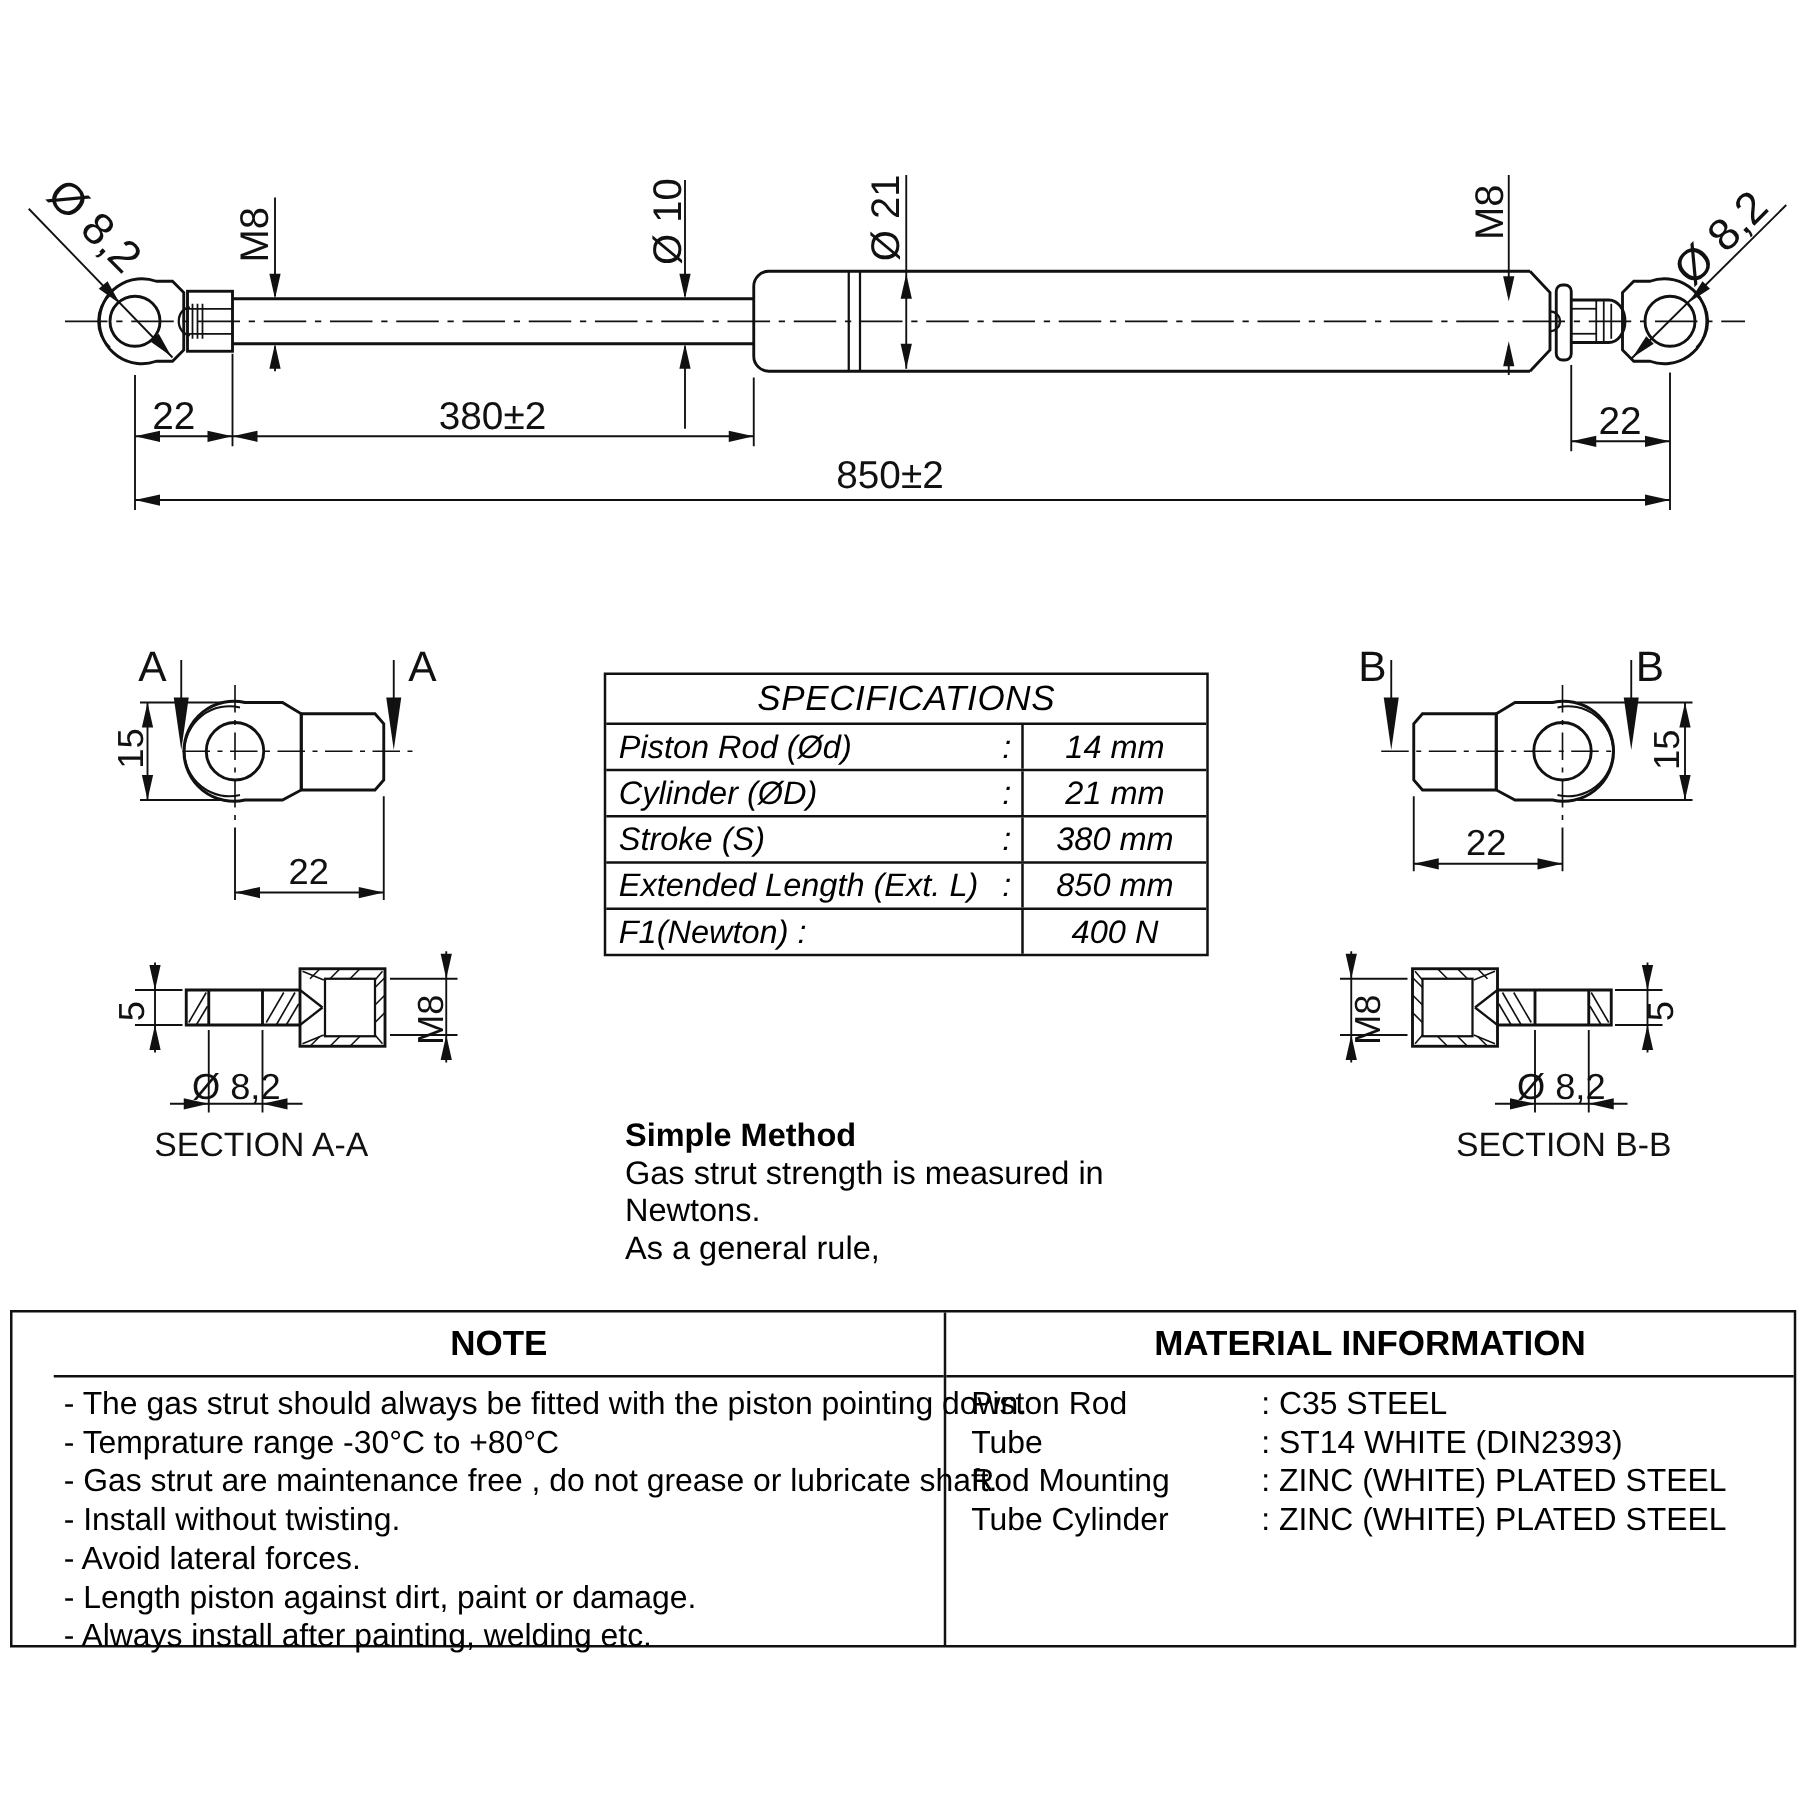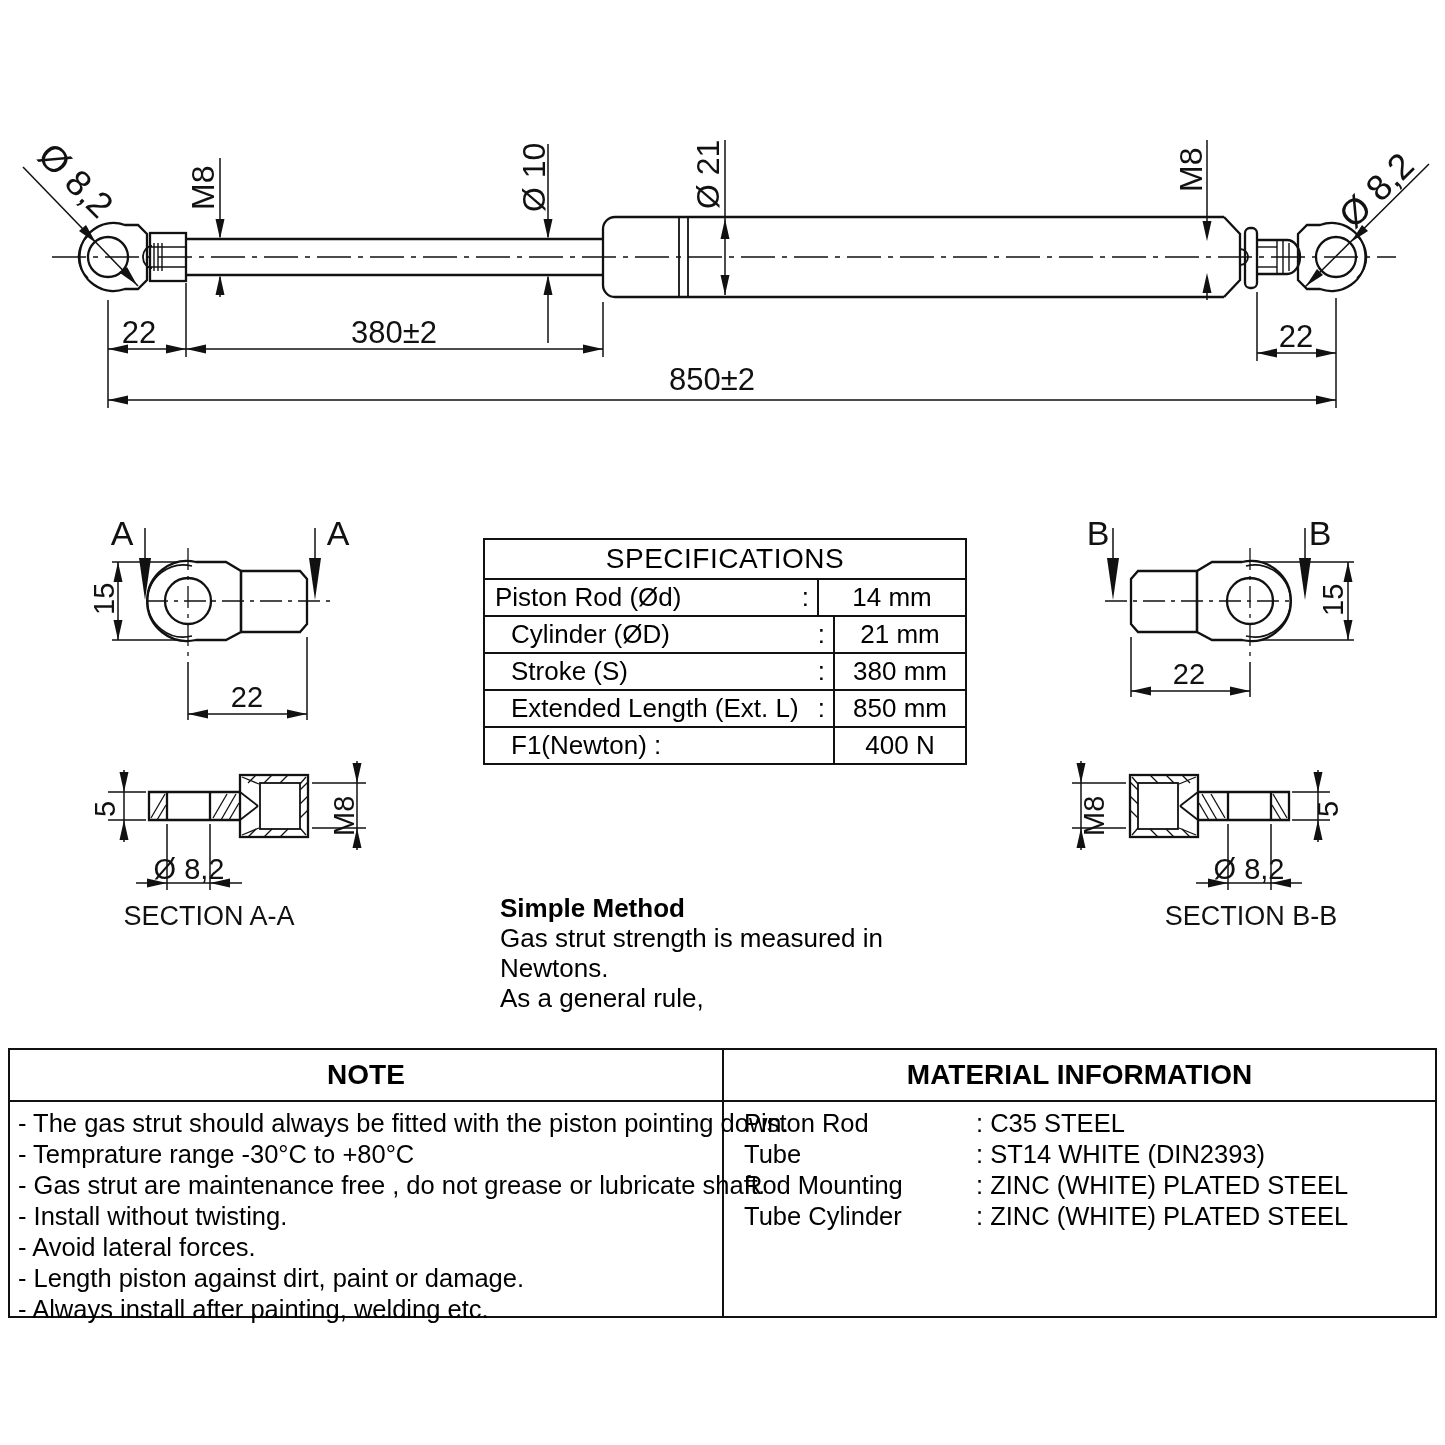--- a/index.html
+++ b/index.html
@@ -3,38 +3,38 @@
 <meta charset="utf-8">
 <style>
   html,body{margin:0;padding:0;background:#fff;}
   .canvas{position:relative;width:1445px;height:1445px;background:#ffffff;
           font-family:"Liberation Sans", sans-serif;color:#000;overflow:hidden;}
   .abs{position:absolute;}
   svg text{fill:#111;font-family:"Liberation Sans", sans-serif;}
 
   
   .spec-table{left:483px;top:538px;width:484px;height:227px;border:2px solid #111;
-              display:flex;flex-direction:column;box-sizing:border-box;font-size:26px;}
+              display:flex;flex-direction:column;box-sizing:border-box;font-size:26px;font-style:italic;}
   .spec-header{height:38px;border-bottom:2px solid #111;display:flex;align-items:center;
                justify-content:center;font-size:28px;letter-spacing:.5px;}
   .spec-row{flex:1;display:flex;min-height:0;}
-  .spec-row + .spec-row{border-top:2px solid #111;padding-left:16px;}
+  .spec-row + .spec-row{border-top:2px solid #111;}
   .spec-label-cell{width:334px;border-right:2px solid #111;display:flex;align-items:center;
                    padding:0 8px 0 10px;box-sizing:border-box;}
   .spec-label{flex:1;white-space:nowrap;}
   .spec-colon{width:10px;text-align:right;}
   .spec-value{flex:1;display:flex;align-items:center;justify-content:center;}
 
   
   .simple-method{left:500px;top:893px;width:460px;font-size:26px;line-height:30px;}
   .sm-bold{font-weight:bold;}
 
   
   .bottom-table{left:8px;top:1048px;width:1429px;height:270px;border:2px solid #111;
-                display:flex;box-sizing:border-box;font-size:25.5px;}
+                display:flex;box-sizing:border-box;font-size:25.5px;padding-left:33px;}
   .bt-col{display:flex;flex-direction:column;box-sizing:border-box;}
   .bt-left{width:714px;border-right:2px solid #111;}
   .bt-right{flex:1;}
   .bt-header{height:50px;border-bottom:2px solid #111;display:flex;align-items:center;
              justify-content:center;font-weight:bold;font-size:28px;flex:none;}
   .bt-body{flex:1;padding:6px 10px 0 8px;line-height:31px;}
   .note-line{white-space:nowrap;}
   .mat-row{display:flex;line-height:31px;}
   .mat-label{width:244px;padding-left:12px;box-sizing:border-box;}
   .mat-value{flex:1;}

